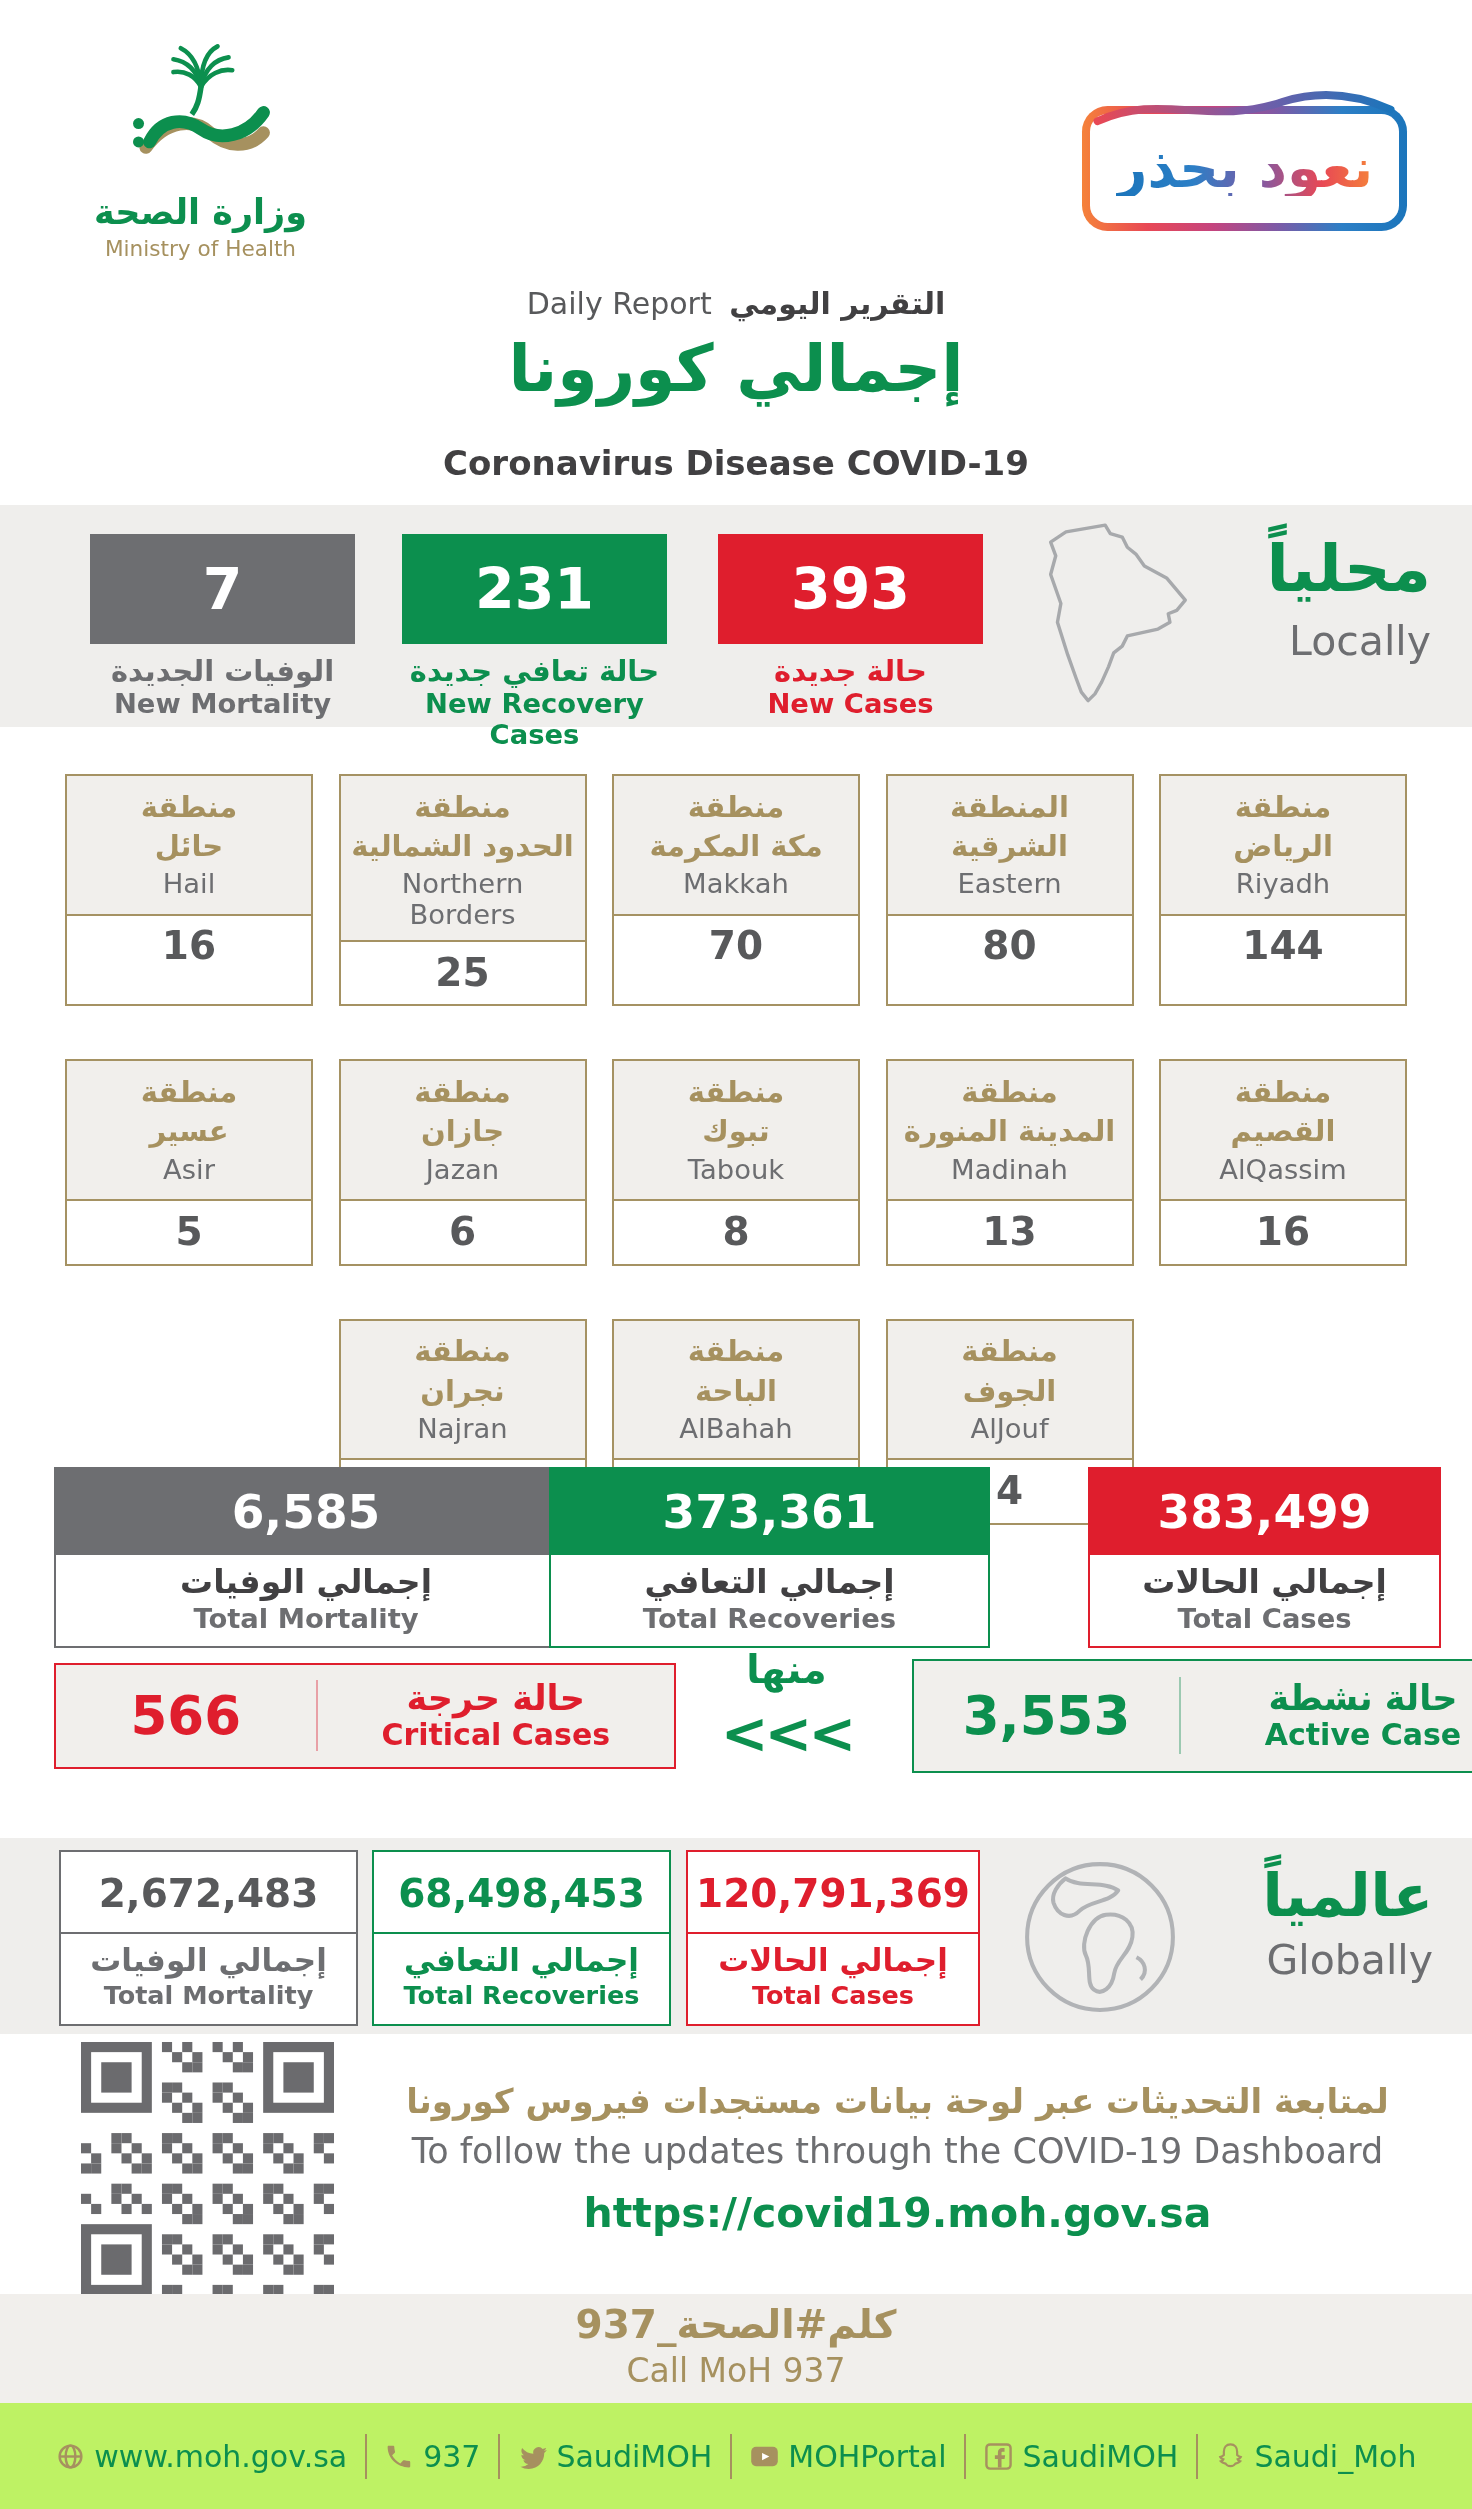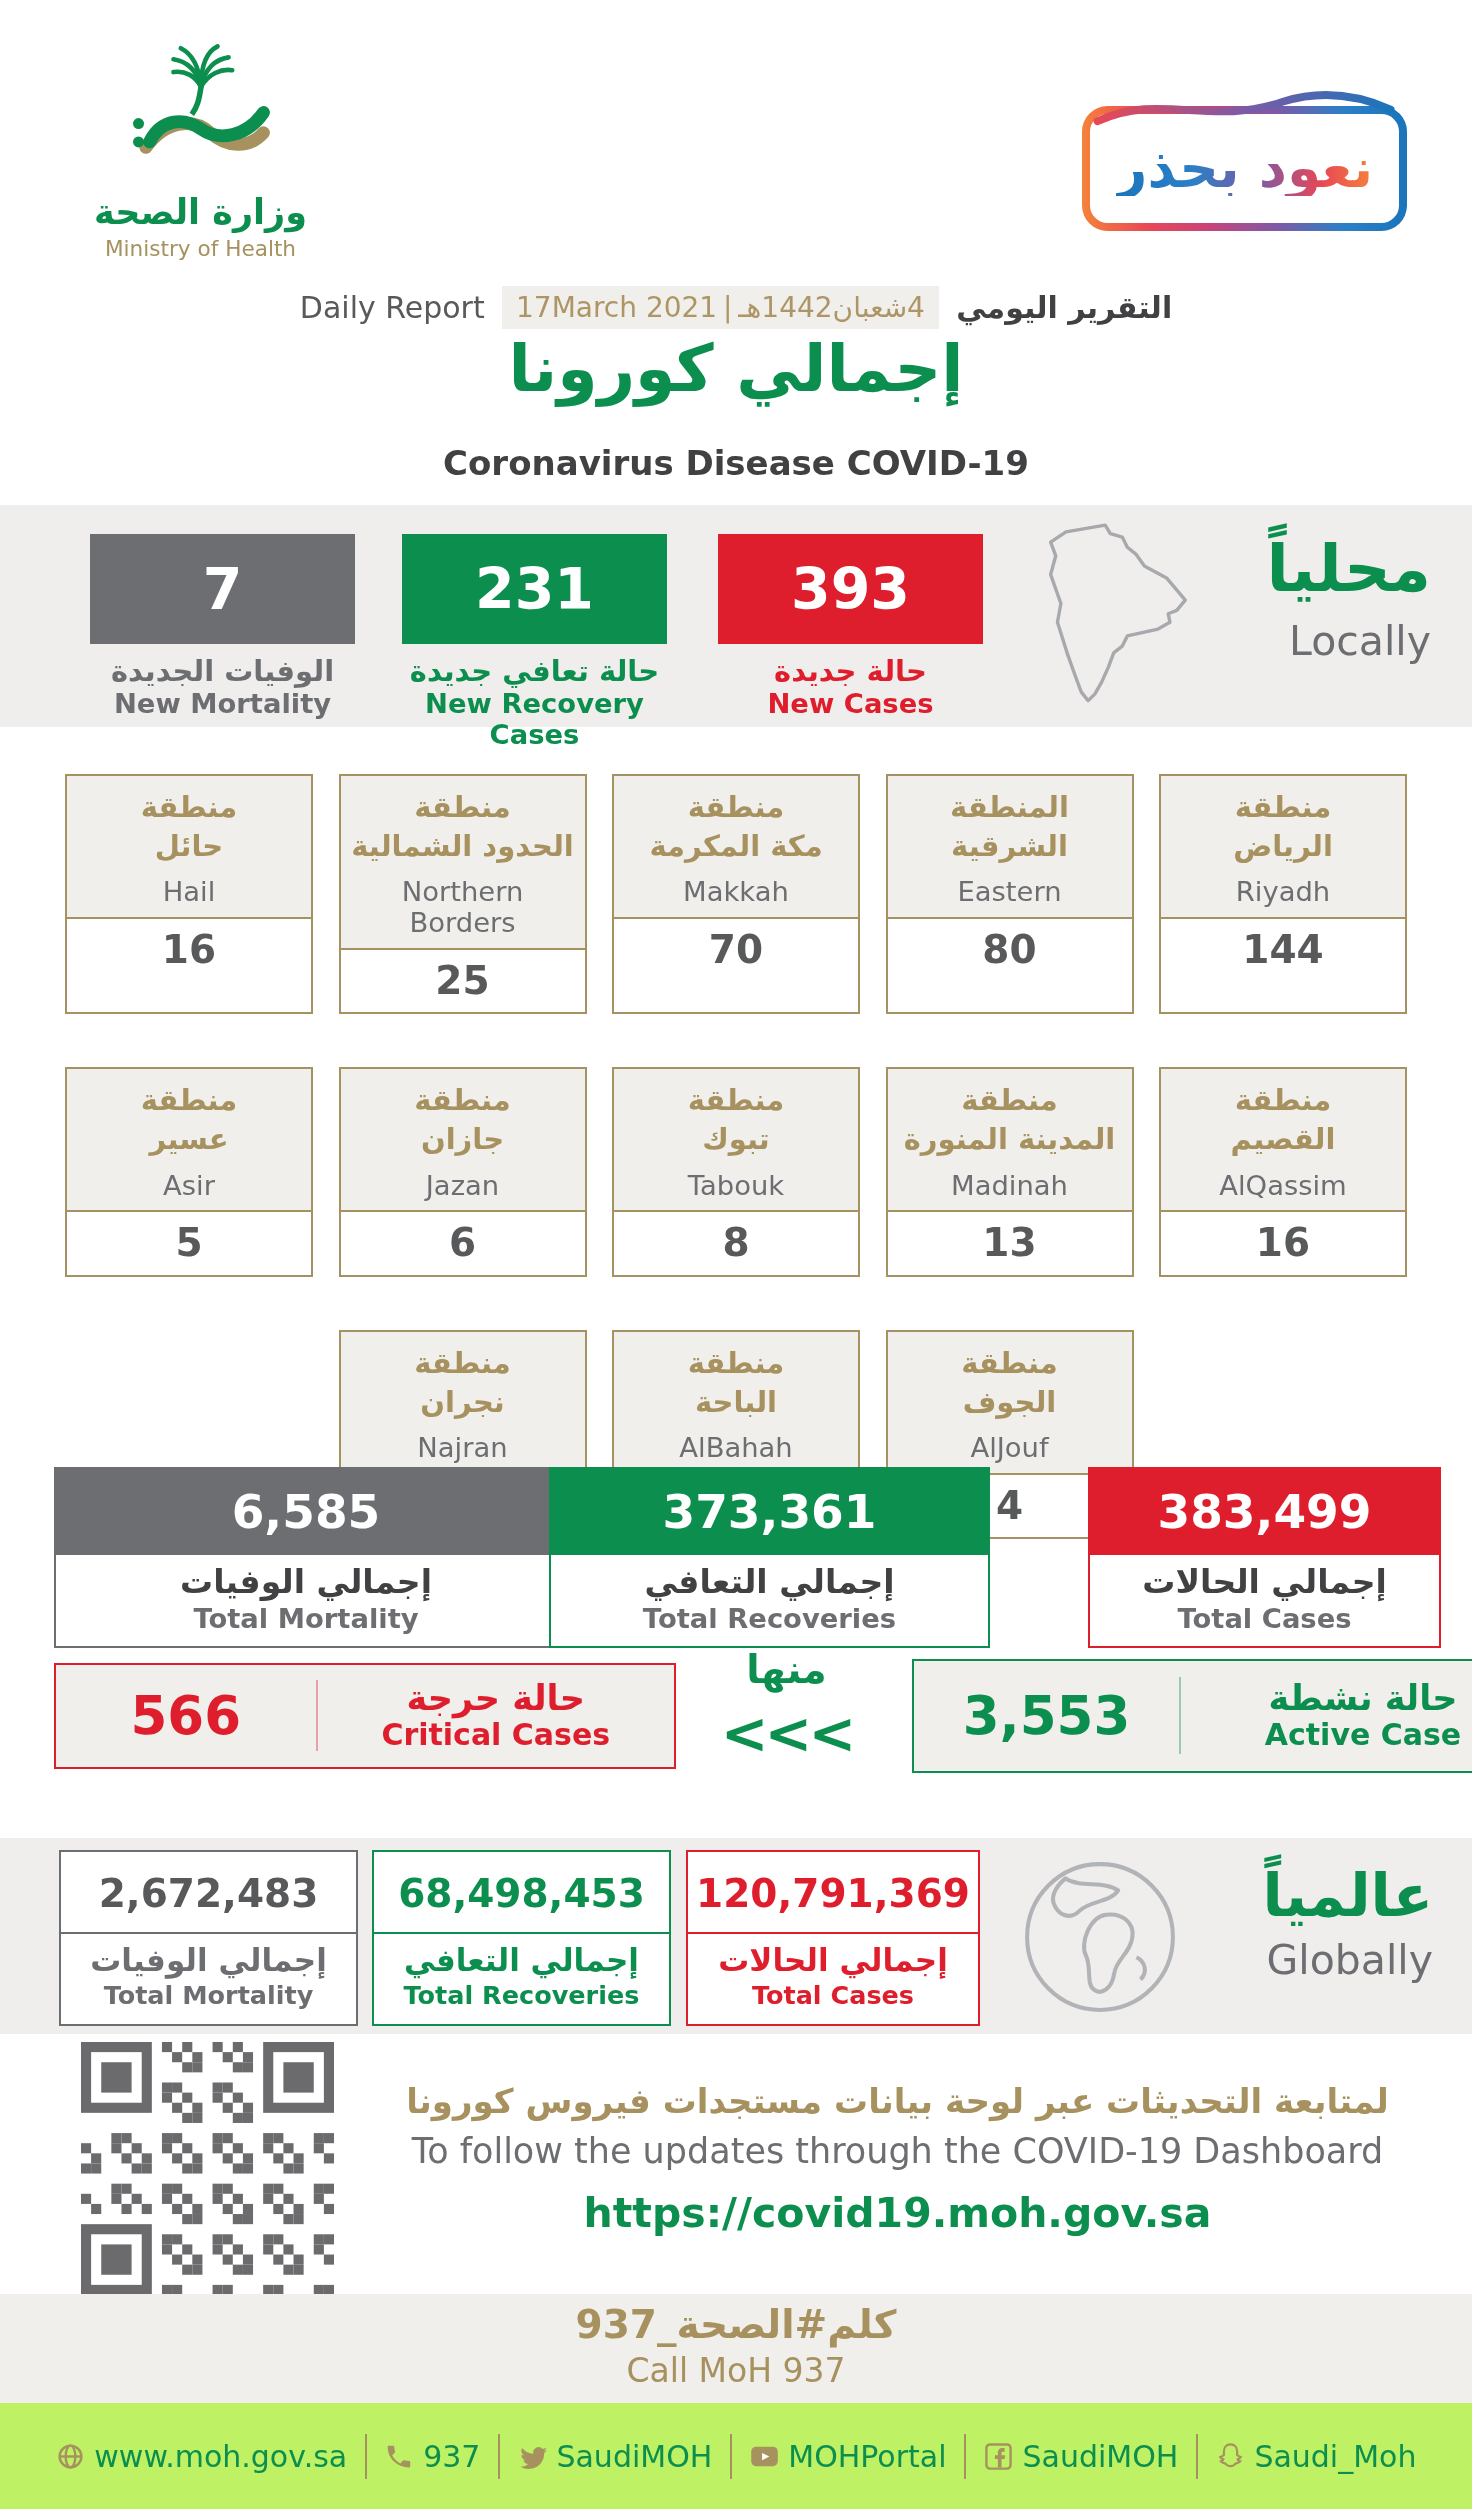--- a/index.html
+++ b/index.html
@@ -43,21 +43,21 @@
   .loc-head{position:absolute;right:41px;top:21.6px;text-align:right;}
   .loc-head .ar{font-size:65px;font-weight:bold;color:#0c8f4e;line-height:1.3;}
   .loc-head .en{font-size:41px;color:#6d6e71;margin-top:5.9px;}
   
   #regions{top:727px;height:723px;padding-top:47px;}
   .region-row{display:flex;justify-content:center;gap:25.5px;}
   .region-row+.region-row{margin-top:53px;}
   .rbox{width:248px;border:2px solid #a59263;box-sizing:border-box;background:#fff;text-align:center;}
   .rhead{background:#f1efec;border-bottom:2px solid #a59263;padding:11.8px 3.9px 9.8px;min-height:116px;}
   .rar{font-size:29px;font-weight:bold;color:#a6915f;line-height:1.35;}
-  .ren{font-size:27.4px;color:#6d6e71;margin-top:10px;}
+  .ren{font-size:27.4px;color:#6d6e71;margin-top:2px;}
   .rval{font-size:39px;font-weight:bold;color:#58595b;padding:7.8px 0 9.8px;}
   
   #totals{top:1451px;height:188px;}
   .tbox{position:absolute;top:15.7px;box-sizing:border-box;text-align:center;background:#fff;}
   .tbox .tnum{height:86px;display:flex;align-items:center;justify-content:center;color:#fff;font-size:47px;font-weight:bold;}
   .tbox .tlabels{padding:7.8px 0 11.8px;}
   .tbox .tar{font-size:33px;font-weight:bold;color:#414042;}
   .tbox .ten{font-size:27.4px;font-weight:600;color:#6d6e71;margin-top:2px;}
   #t0{left:54px;width:504px;border:2px solid #6d6e71;} #t0 .tnum{background:#6d6e71;}
   #t1{left:549px;width:441px;border:2px solid #0c8f4e;} #t1 .tnum{background:#0c8f4e;}
@@ -147,25 +147,20 @@
       </svg>
       <div class="badge-frame">
         <div class="badge-inner">
           <span class="badge-text" dir="rtl">نعود بحذر</span>
         </div>
       </div>
     </div>
 
     <div class="report-line">
       <span class="daily-en">Daily Report</span>
-      <span class="date-chip">
-        <span>17March 2021</span>
-        <span>|</span>
-        <span dir="rtl">4شعبان1442هـ</span>
-      </span>
       <span class="daily-ar" dir="rtl">التقرير اليومي</span>
     </div>
 
     <h1 class="title-ar" dir="rtl">إجمالي كورونا</h1>
     <h2 class="title-en">Coronavirus Disease COVID-19</h2>
   </div>
 
   <div class="section" id="locally">
     <div class="stat gray" id="stat0">
       <div class="num">7</div>

